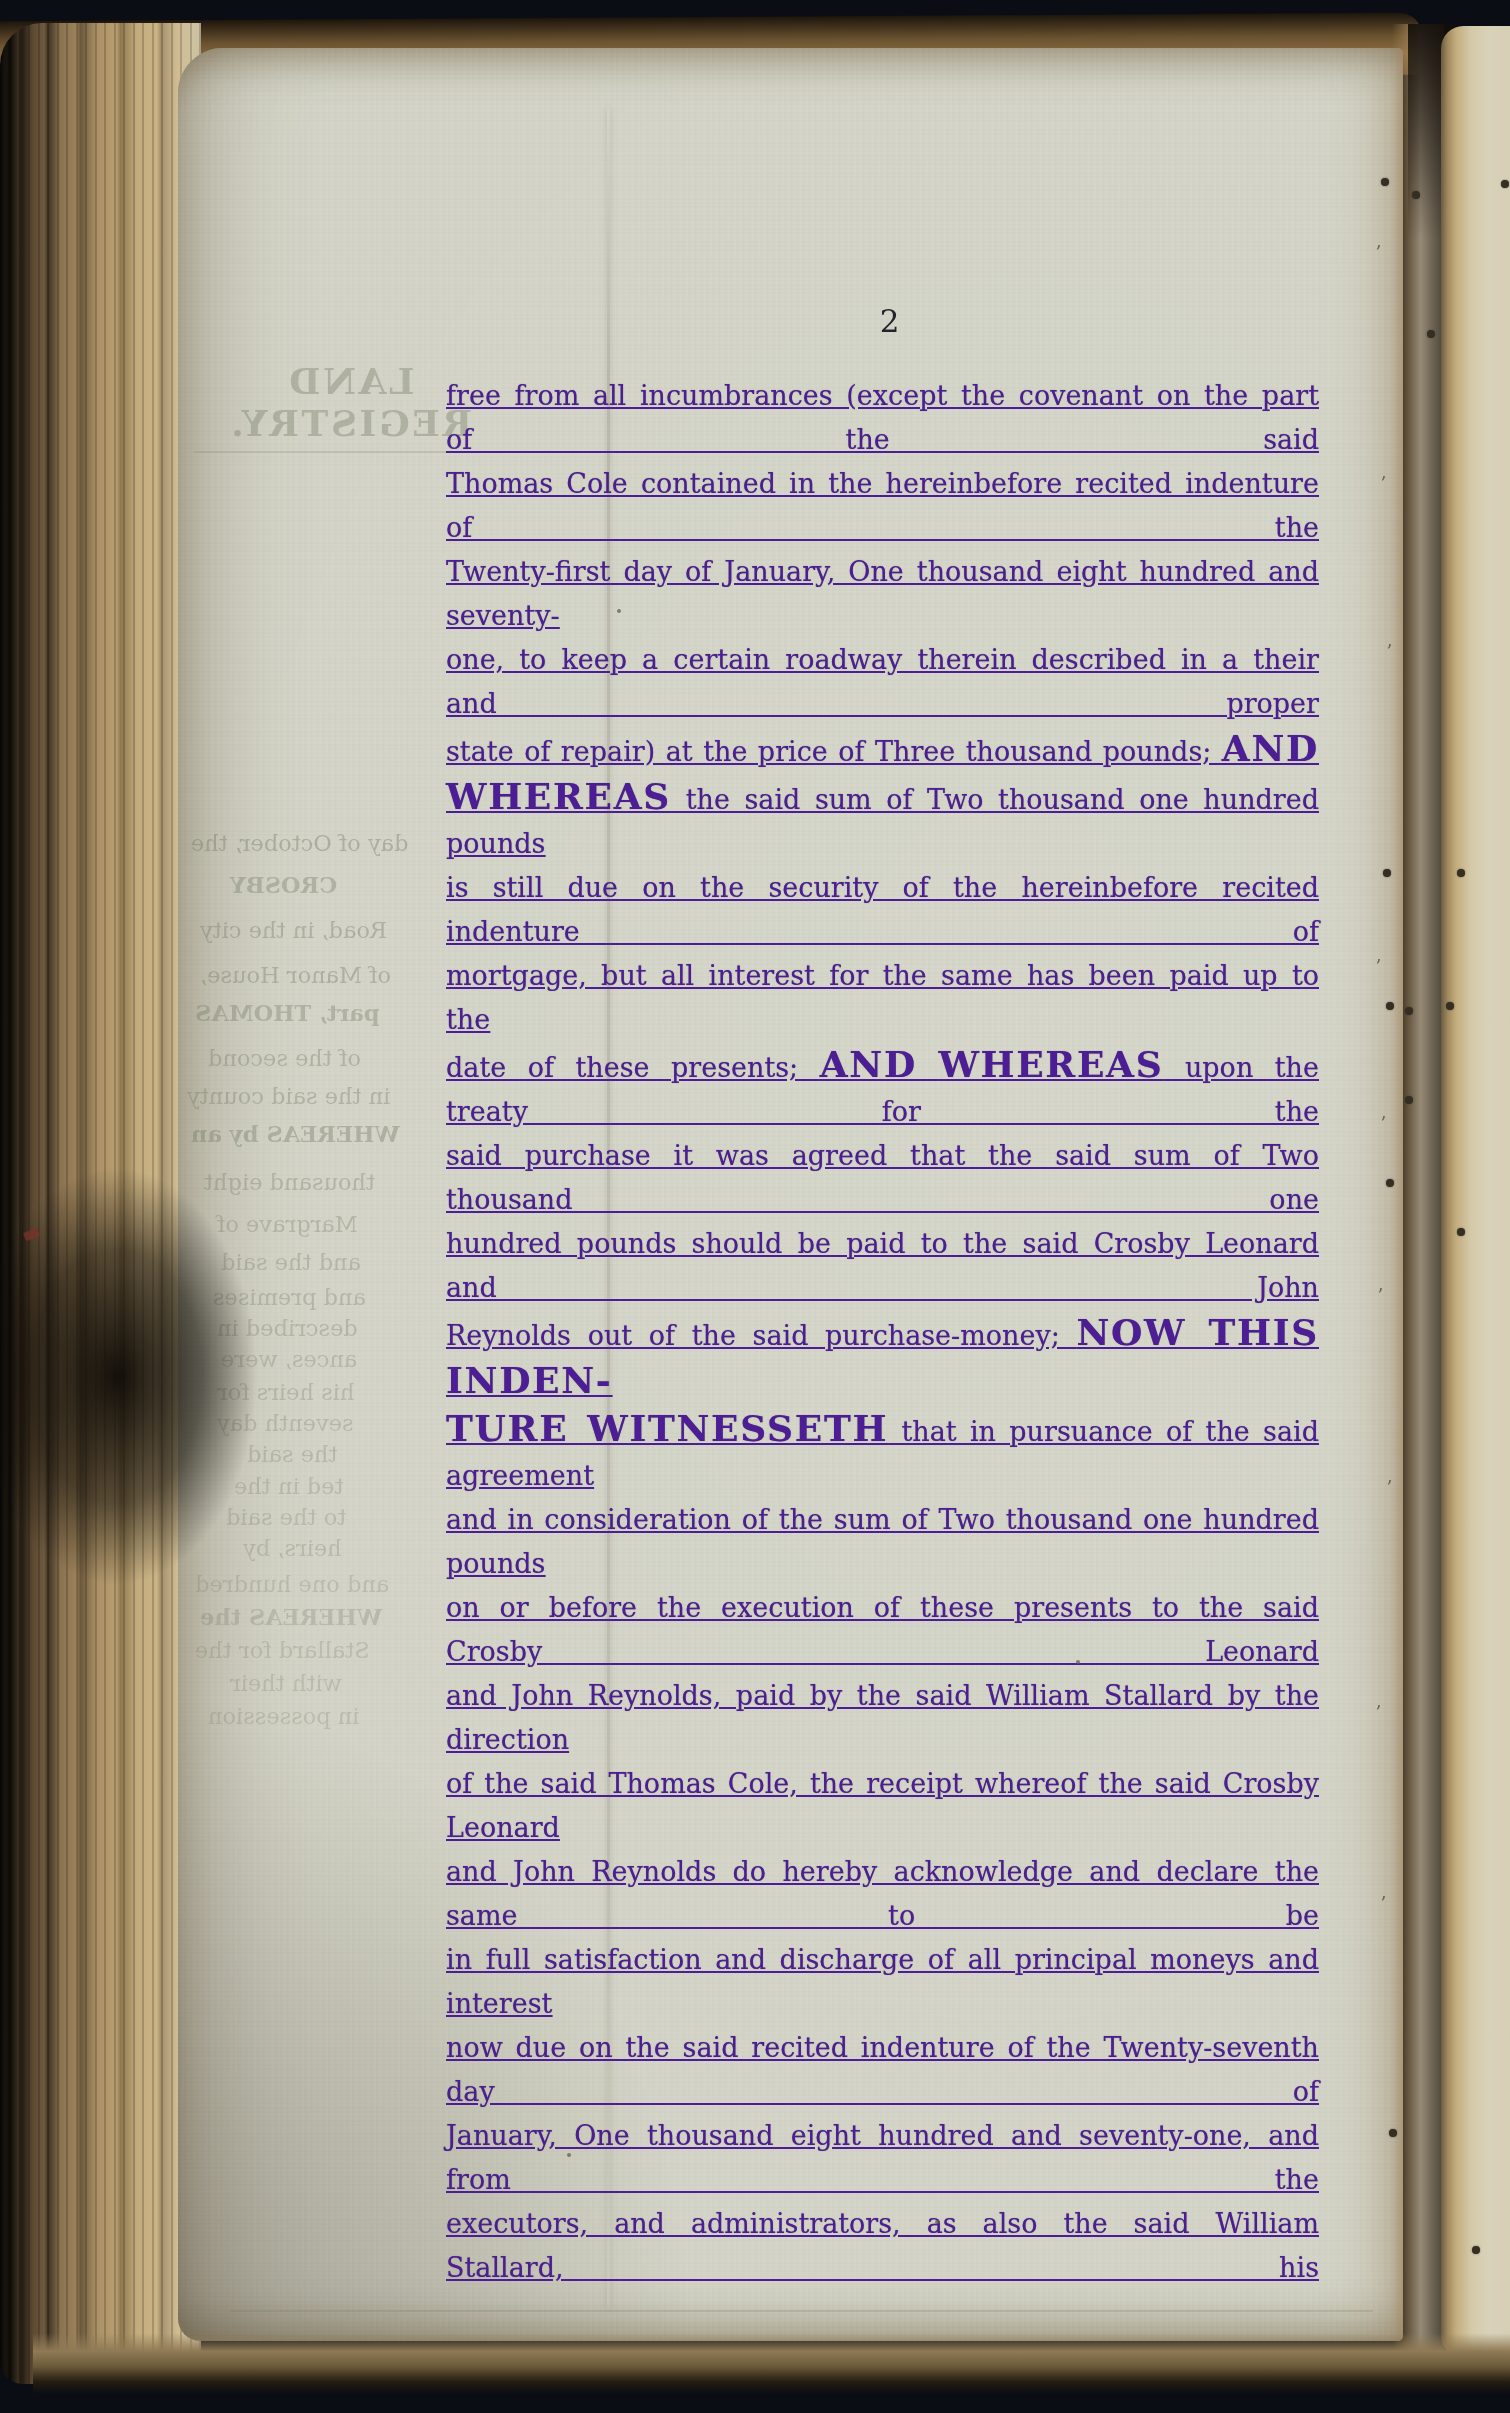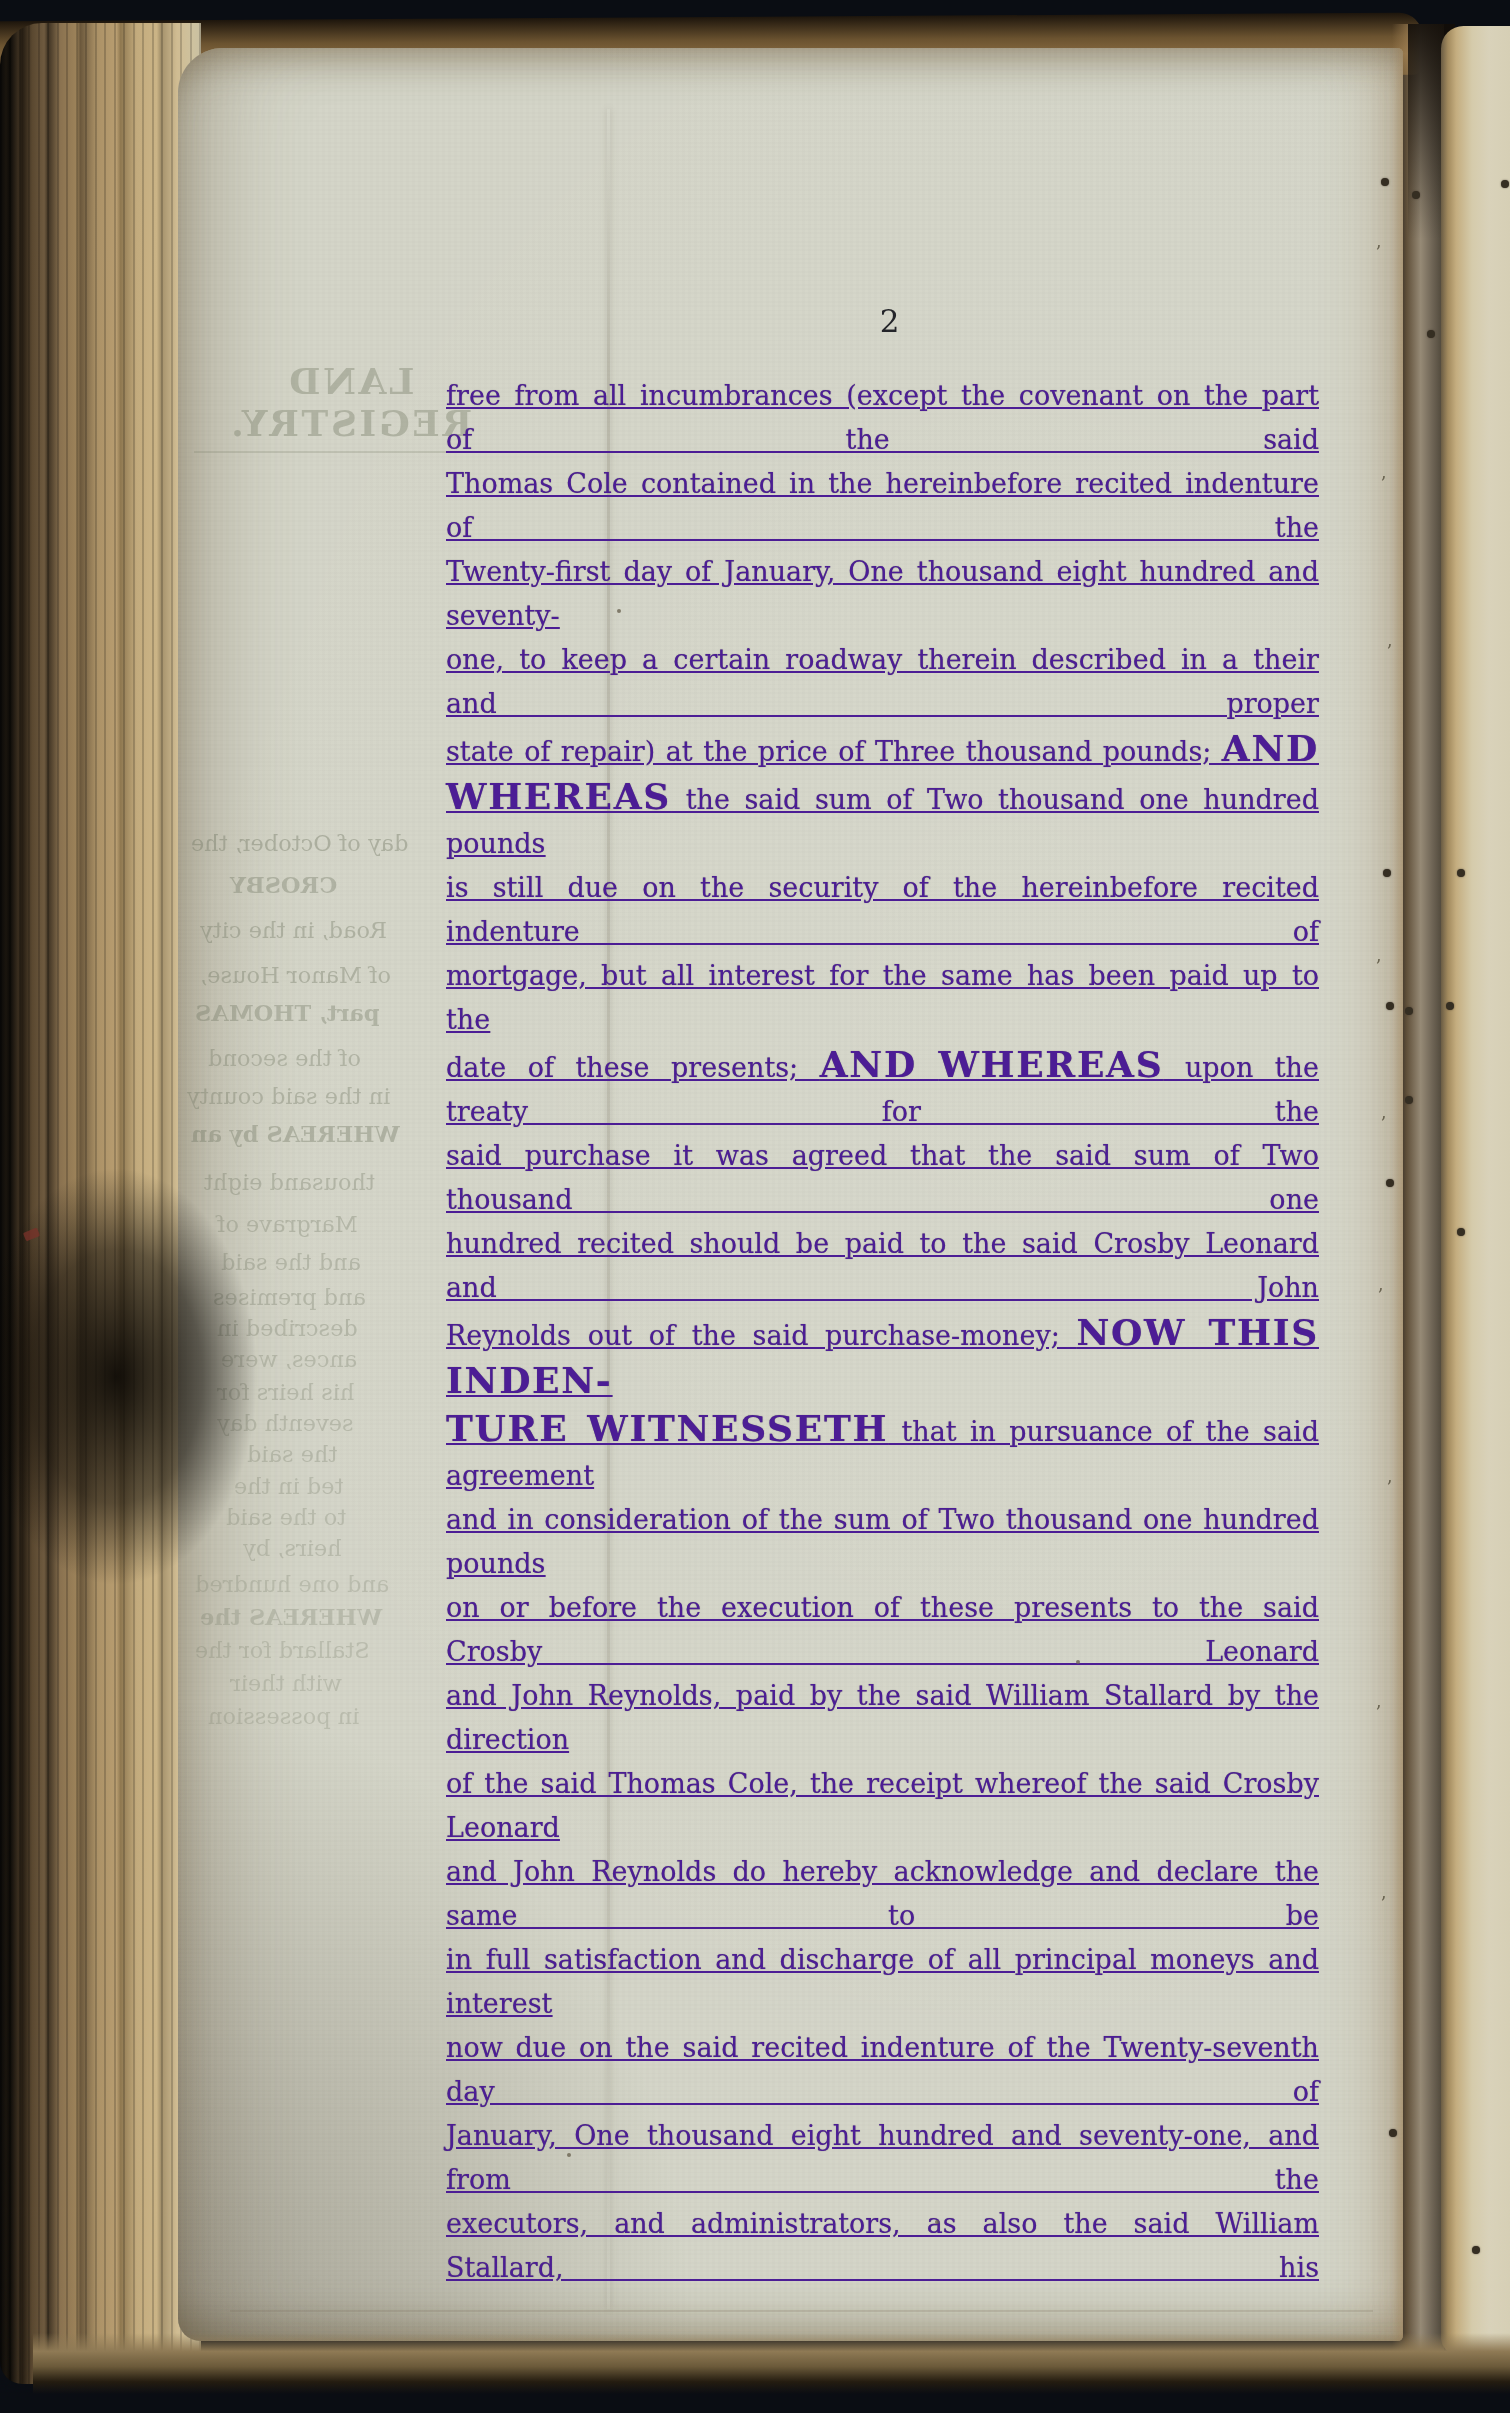--- a/index.html
+++ b/index.html
@@ -172,21 +172,21 @@
         <div class="line"><span class="emph">WHEREAS</span> the said sum of Two thousand one hundred pounds</div>
 
         <div class="line">is still due on the security of the hereinbefore recited indenture of</div>
 
         <div class="line">mortgage, but all interest for the same has been paid up to the</div>
 
         <div class="line">date of these presents; <span class="emph">AND</span> <span class="emph">WHEREAS</span> upon the treaty for the</div>
 
         <div class="line">said purchase it was agreed that the said sum of Two thousand one</div>
 
-        <div class="line">hundred recited should be paid to the said Crosby Leonard and John</div>
+        <div class="line">hundred pounds should be paid to the said Crosby Leonard and John</div>
 
         <div class="line">Reynolds out of the said purchase-money; <span class="emph">NOW THIS INDEN-</span></div>
 
         <div class="line"><span class="emph">TURE WITNESSETH</span> that in pursuance of the said agreement</div>
 
         <div class="line">and in consideration of the sum of Two thousand one hundred pounds</div>
 
         <div class="line">on or before the execution of these presents to the said Crosby Leonard</div>
 
         <div class="line">and John Reynolds, paid by the said William Stallard by the direction</div>

